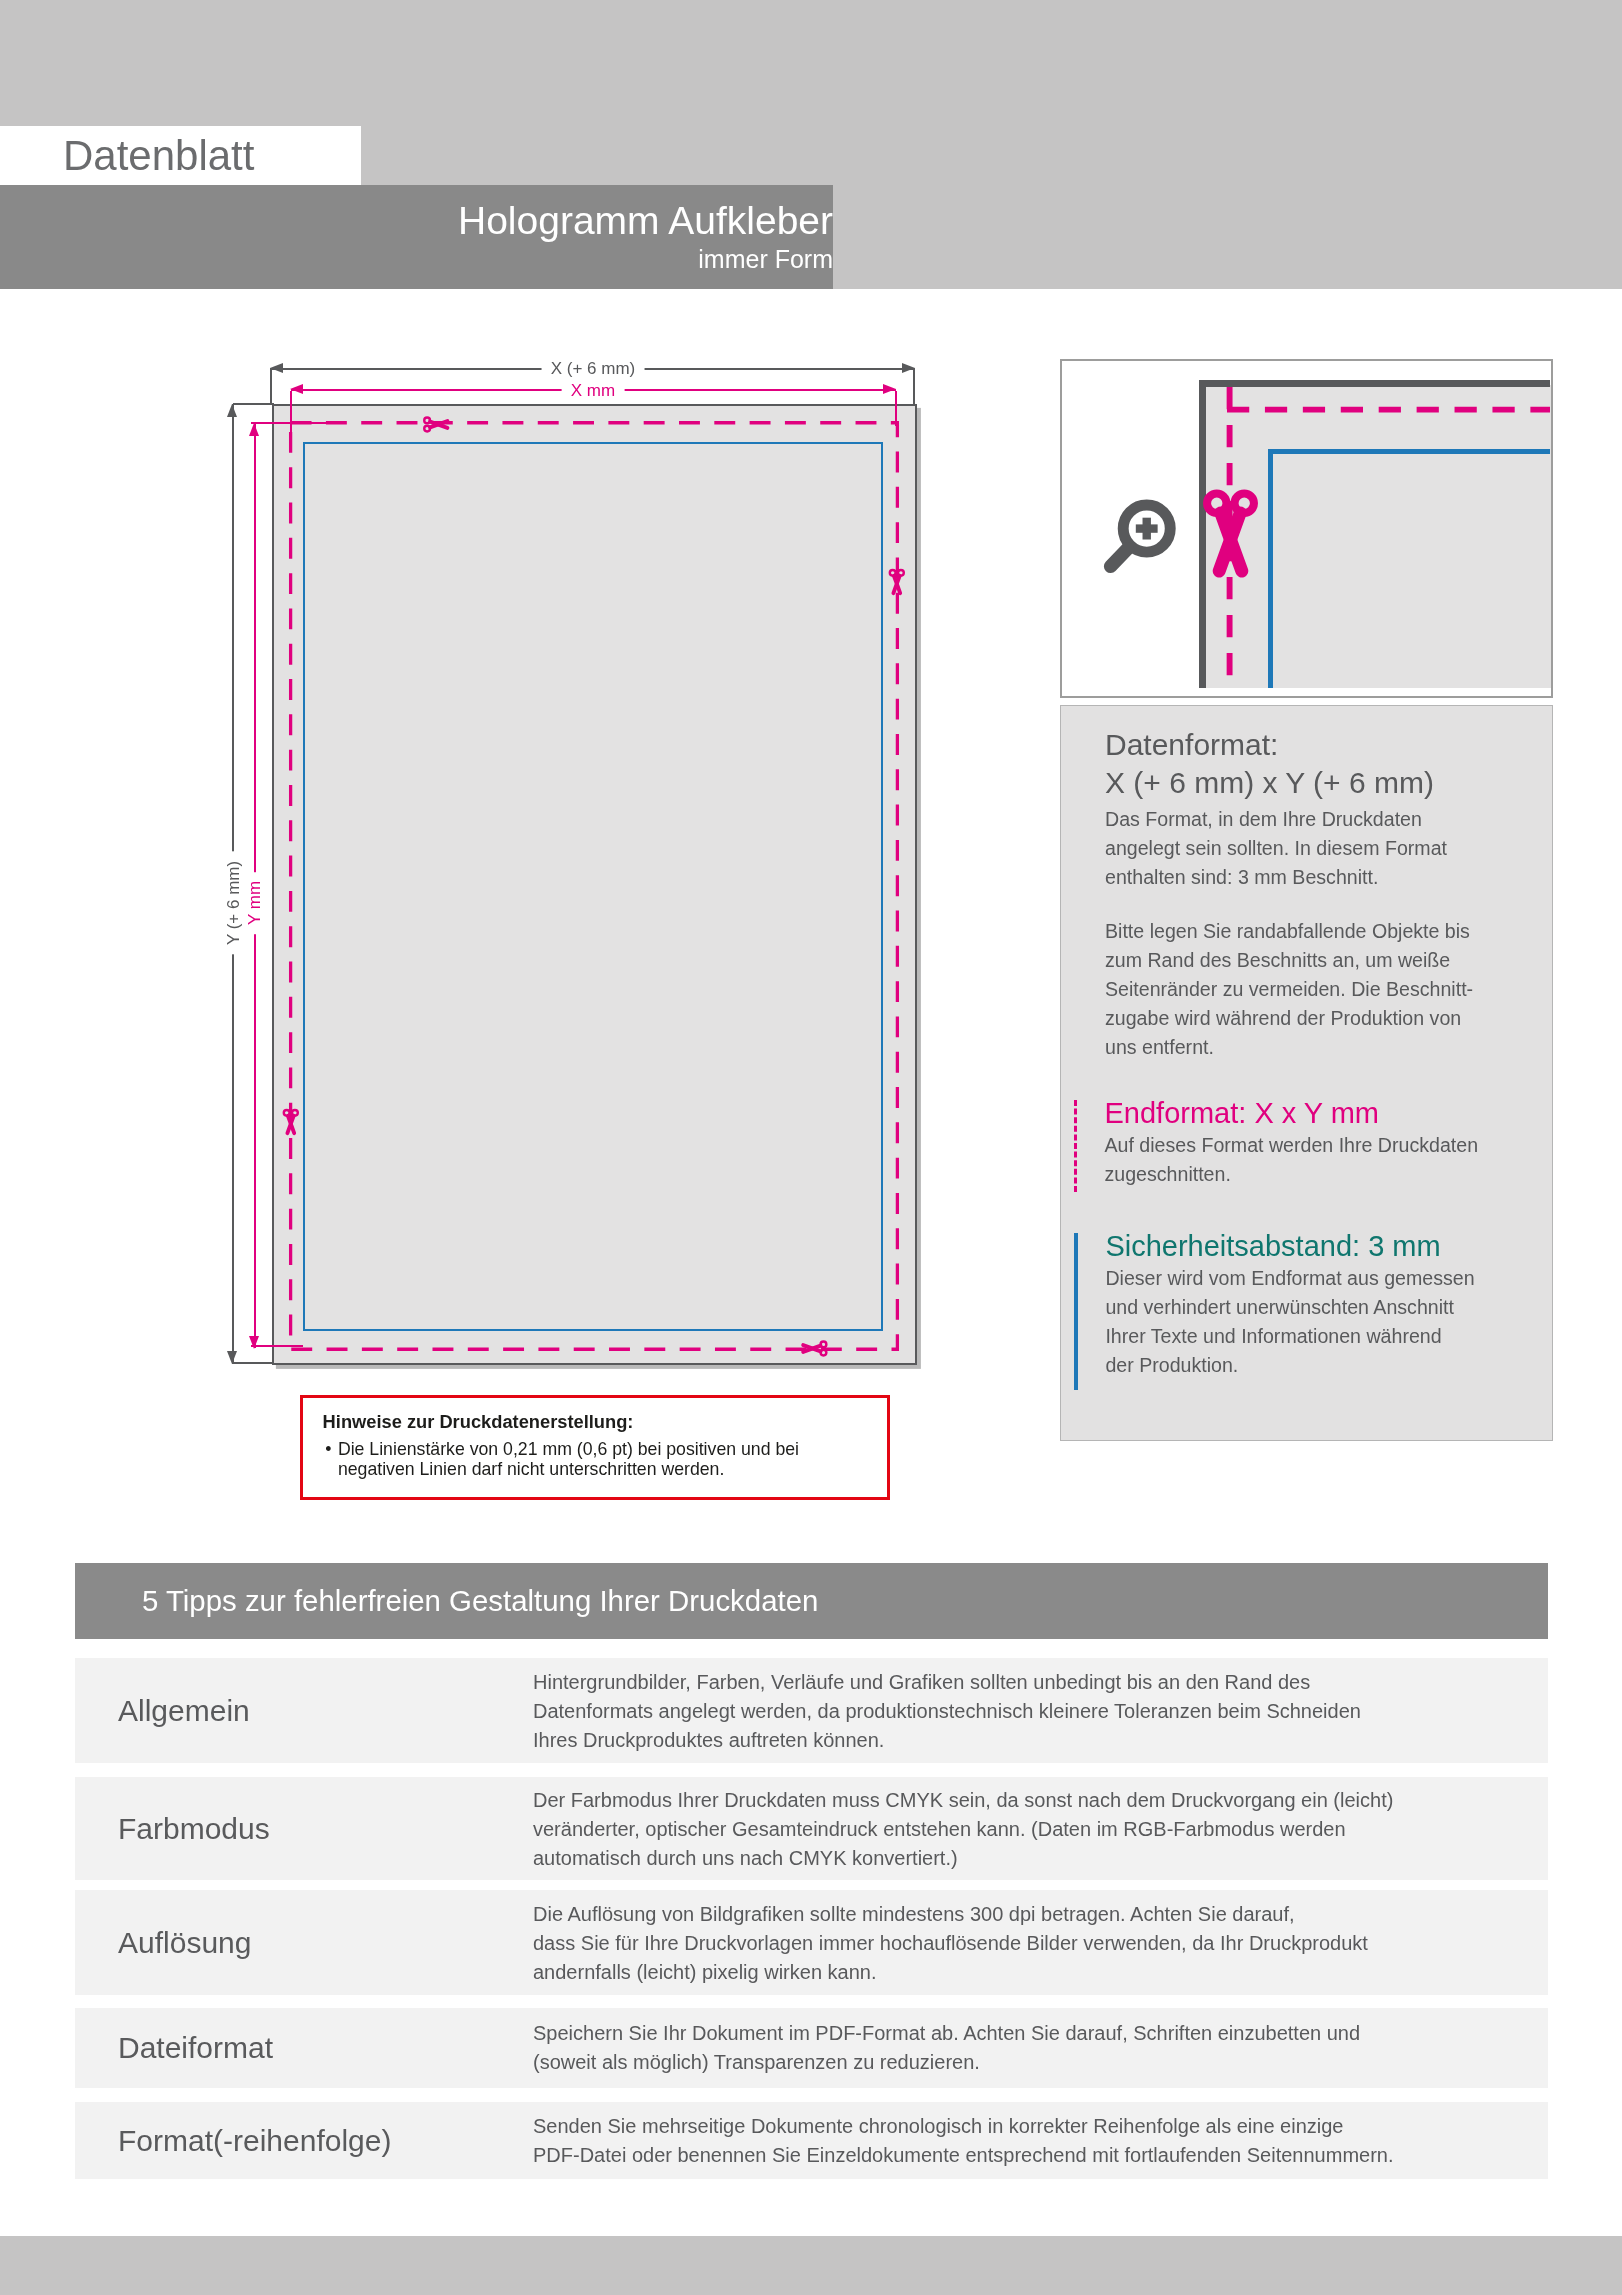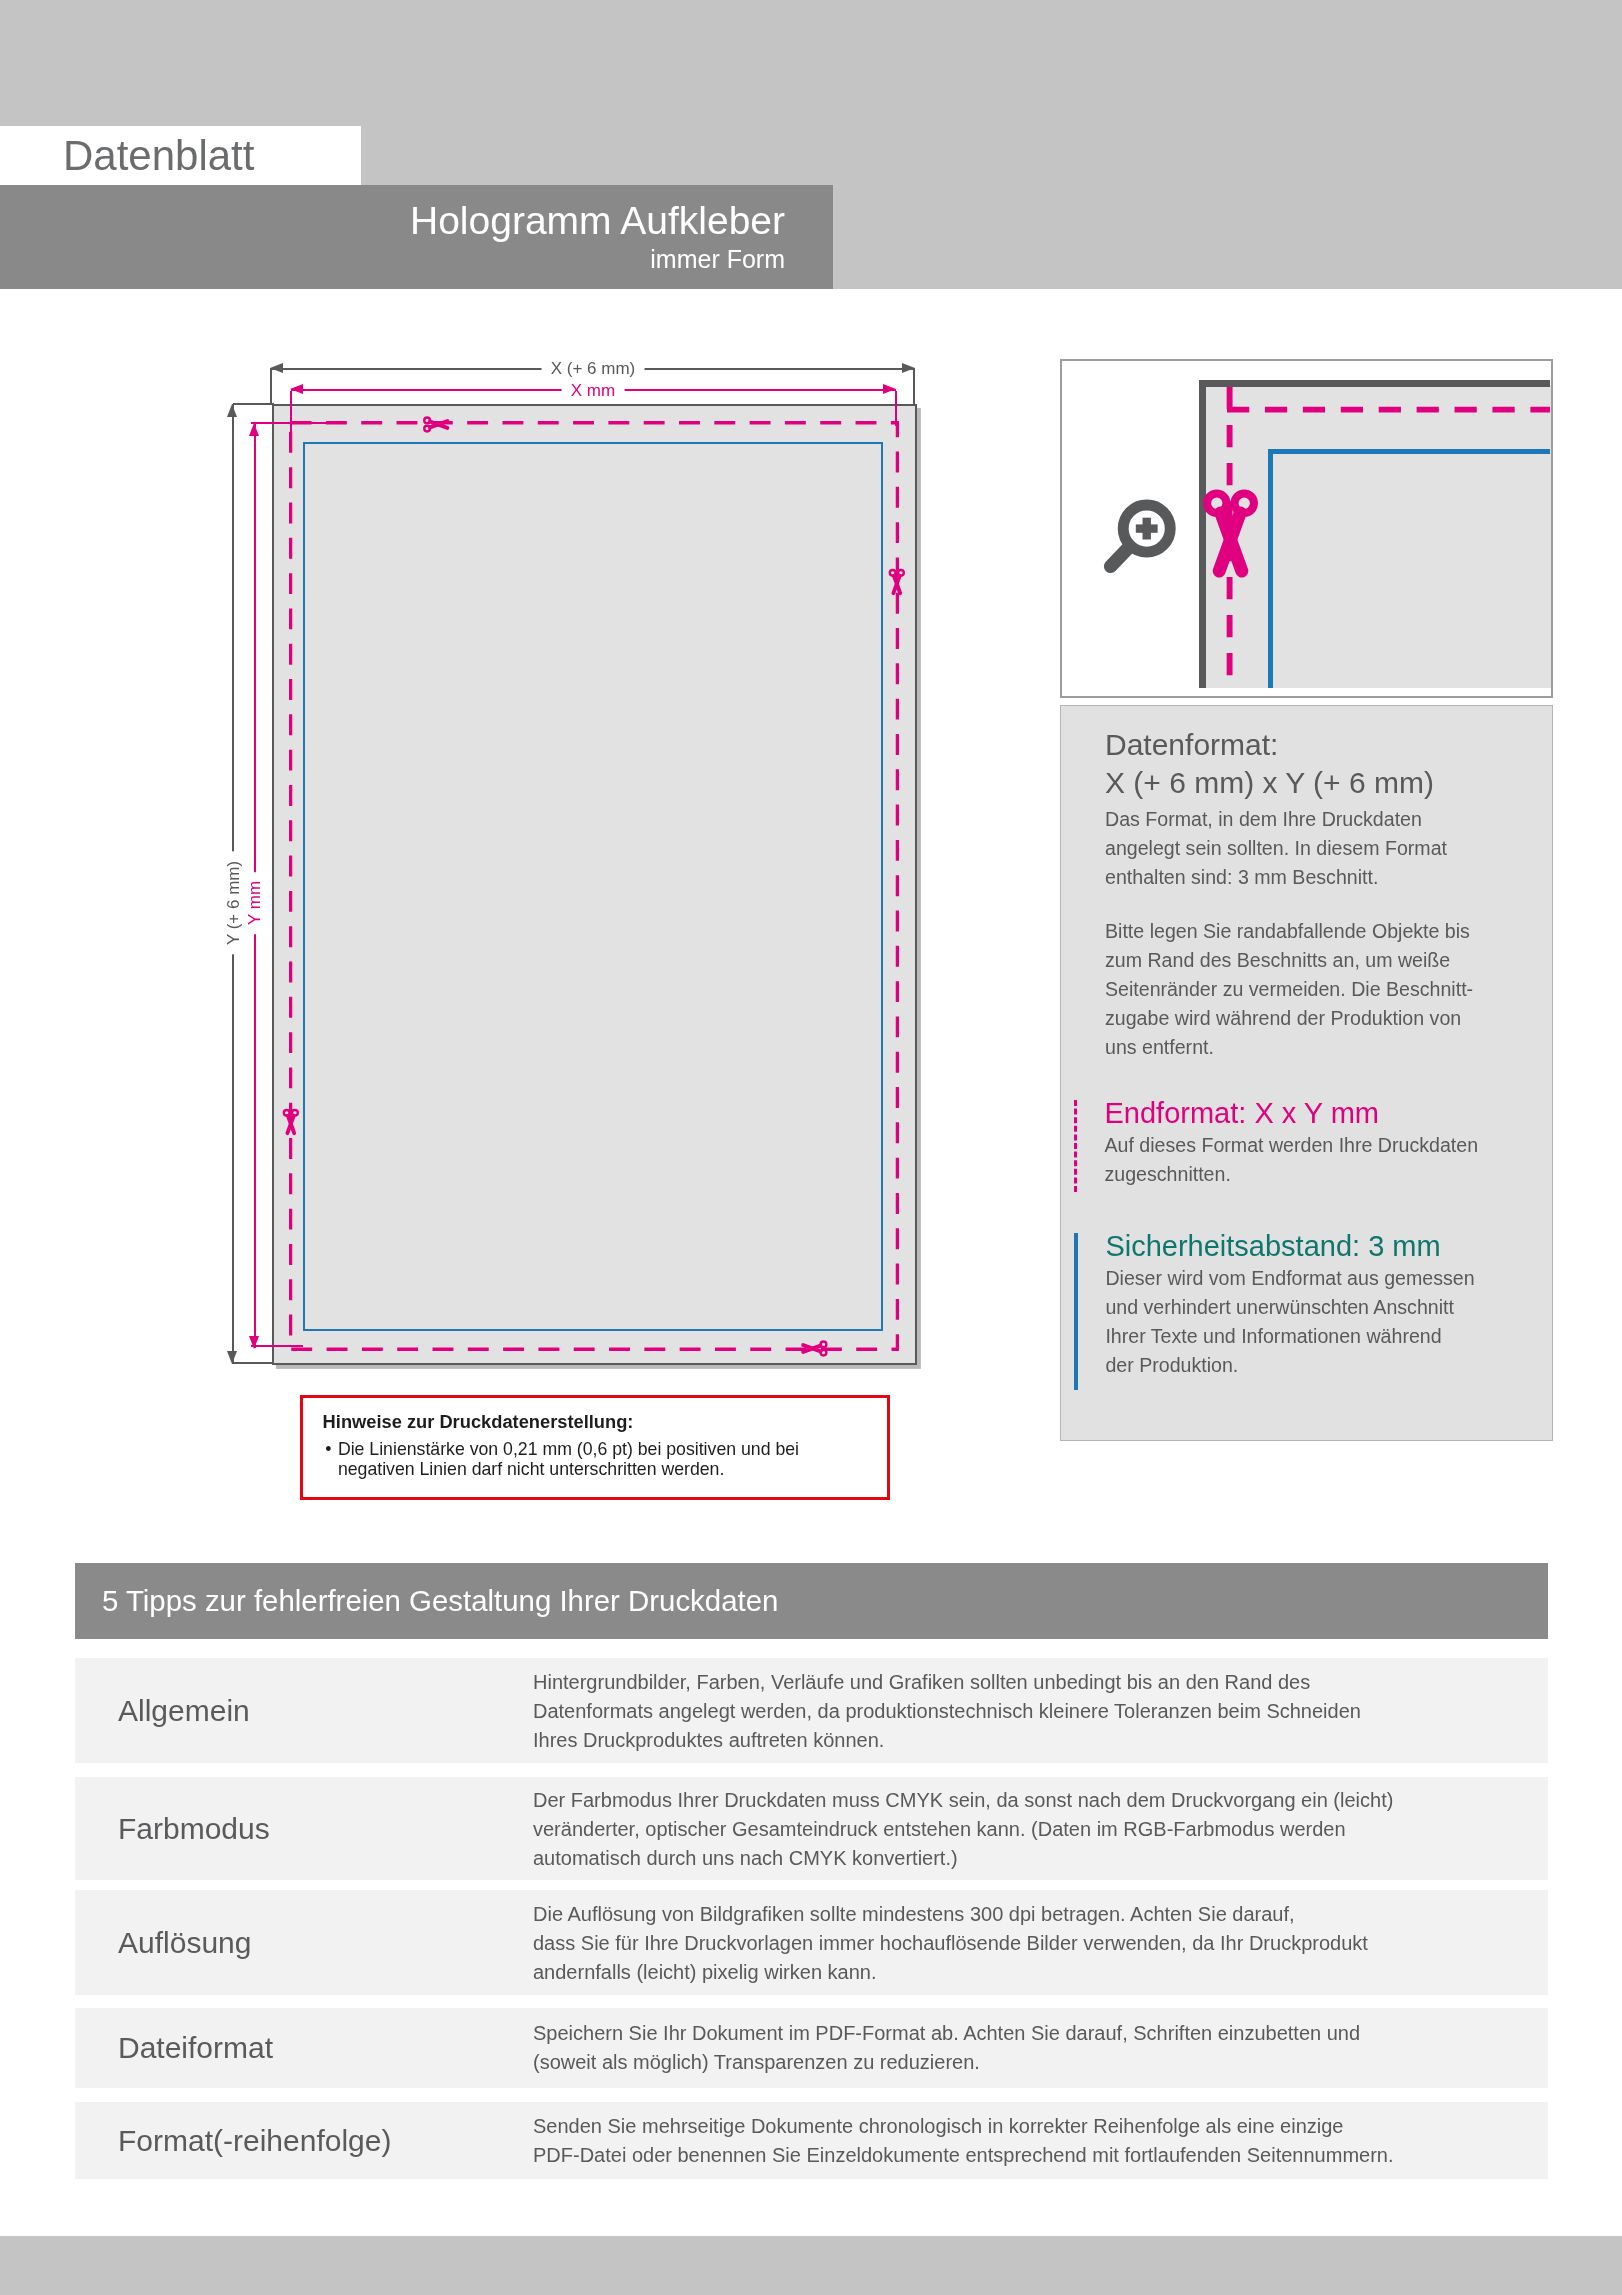--- a/index.html
+++ b/index.html
@@ -6,21 +6,21 @@
   body{font-family:"Liberation Sans", sans-serif; background:#ffffff;}
   .page{position:relative;width:1623px;height:2295px;background:#ffffff;overflow:hidden;}
   .abs{position:absolute;}
 
   
   .top-band{left:0;top:0;width:1623px;height:289px;background:#c5c4c4;}
   .datenblatt-box{left:0;top:126px;width:361px;height:60px;background:#ffffff;}
   .datenblatt-box span{display:block;padding-left:63px;line-height:60px;font-size:42px;color:#6b6c6e;}
   .product-banner{left:0;top:185px;width:833px;height:104px;background:#898989;
     display:flex;flex-direction:column;align-items:flex-end;justify-content:center;
-    padding-right:48px;box-sizing:border-box;}
+    box-sizing:border-box;}
   .product-title{font-size:39px;line-height:42px;color:#ffffff;}
   .product-subtitle{font-size:25px;line-height:30px;color:#ffffff;margin-top:2.6px;}
 
   
   .dataformat-rect{left:272px;top:404px;width:645px;height:961px;background:#e3e2e2;
     border:2.6px solid #58595b;box-sizing:border-box;box-shadow:3.9px 3.9px 0 rgba(100,100,100,.45);}
   .endformat-svg{left:288px;top:420px;}
   .safety-rect{left:303px;top:442px;width:580px;height:889px;border:2.6px solid #1e78b8;box-sizing:border-box;}
 
   
@@ -73,21 +73,21 @@
   .ef-block{left:13px;top:390px;display:flex;}
   .ef-accent{width:0;border-left:3.9px dashed #e0007f;height:92px;margin-top:3.9px;}
   .sa-block{left:13px;top:523px;display:flex;}
   .sa-accent{width:3.9px;background:#1e78b8;height:157px;margin-top:3.9px;}
   .blk-content{margin-left:27.5px;}
   .ef-heading{font-size:29px;line-height:35px;color:#e0007f;}
   .sa-heading{font-size:29px;line-height:35px;color:#0f766e;}
 
   
   .tips-banner{left:75px;top:1563px;width:1473px;height:76px;background:#8a8a8a;}
-  .tips-banner span{display:block;padding-left:27px;line-height:76px;font-size:29.4px;color:#ffffff;}
+  .tips-banner span{display:block;padding-left:67px;line-height:76px;font-size:29.4px;color:#ffffff;}
   .tip-row{left:75px;width:1473px;background:#f2f2f2;}
   .row-1{top:1658px;height:105px;}
   .row-2{top:1777px;height:103px;}
   .row-3{top:1890px;height:105px;}
   .row-4{top:2008px;height:80px;}
   .row-5{top:2102px;height:77px;}
   .tip-label{position:absolute;left:43px;top:50%;transform:translateY(-50%);
     font-size:30px;color:#595a5c;white-space:nowrap;}
   .tip-text{position:absolute;left:458px;top:50%;transform:translateY(-50%);
     width:995px;font-size:20px;line-height:29px;color:#58595b;}

